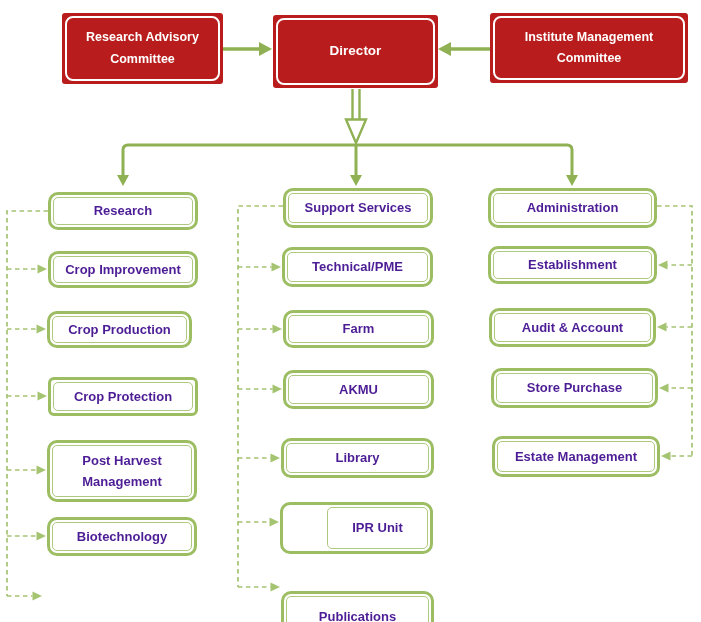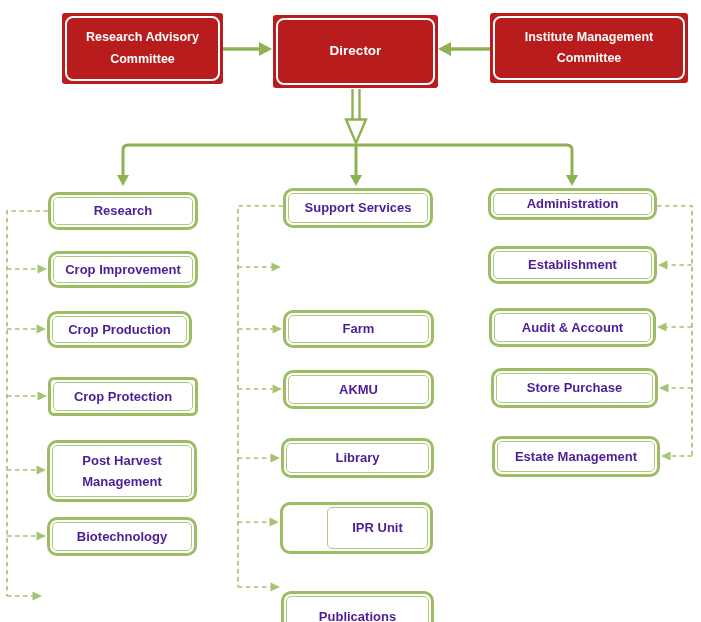--- a/index.html
+++ b/index.html
@@ -125,37 +125,40 @@
   <div class="node" style="left:47px;top:440px;width:150px;height:62px;">
     <div class="ni" style="padding:0 36px;">Post Harvest Management</div>
   </div>
   <div class="node" style="left:47px;top:517px;width:150px;height:39px;">
     <div class="ni">Biotechnology</div>
   </div>
 
   <div class="node" style="left:283px;top:188px;width:150px;height:40px;">
     <div class="ni">Support Services</div>
   </div>
+  <div class="node" style="left:282px;top:247px;width:151px;height:40px;">
+    <div class="ni">Technical/PME</div>
+  </div>
   <div class="node" style="left:283px;top:310px;width:151px;height:38px;">
     <div class="ni">Farm</div>
   </div>
   <div class="node" style="left:283px;top:370px;width:151px;height:39px;">
     <div class="ni">AKMU</div>
   </div>
   <div class="node" style="left:281px;top:438px;width:153px;height:40px;">
     <div class="ni">Library</div>
   </div>
   <div class="node" style="left:280px;top:502px;width:153px;height:52px;padding-left:44px;">
     <div class="ni">IPR Unit</div>
   </div>
   <div class="node" style="left:281px;top:591px;width:153px;height:52px;">
     <div class="ni">Publications</div>
   </div>
 
-  <div class="node" style="left:488px;top:188px;width:169px;height:32px;">
+  <div class="node" style="left:488px;top:188px;width:169px;height:40px;">
     <div class="ni">Administration</div>
   </div>
   <div class="node" style="left:488px;top:246px;width:169px;height:38px;">
     <div class="ni">Establishment</div>
   </div>
   <div class="node" style="left:489px;top:308px;width:167px;height:39px;">
     <div class="ni">Audit &amp; Account</div>
   </div>
   <div class="node" style="left:491px;top:368px;width:167px;height:40px;">
     <div class="ni">Store Purchase</div>

